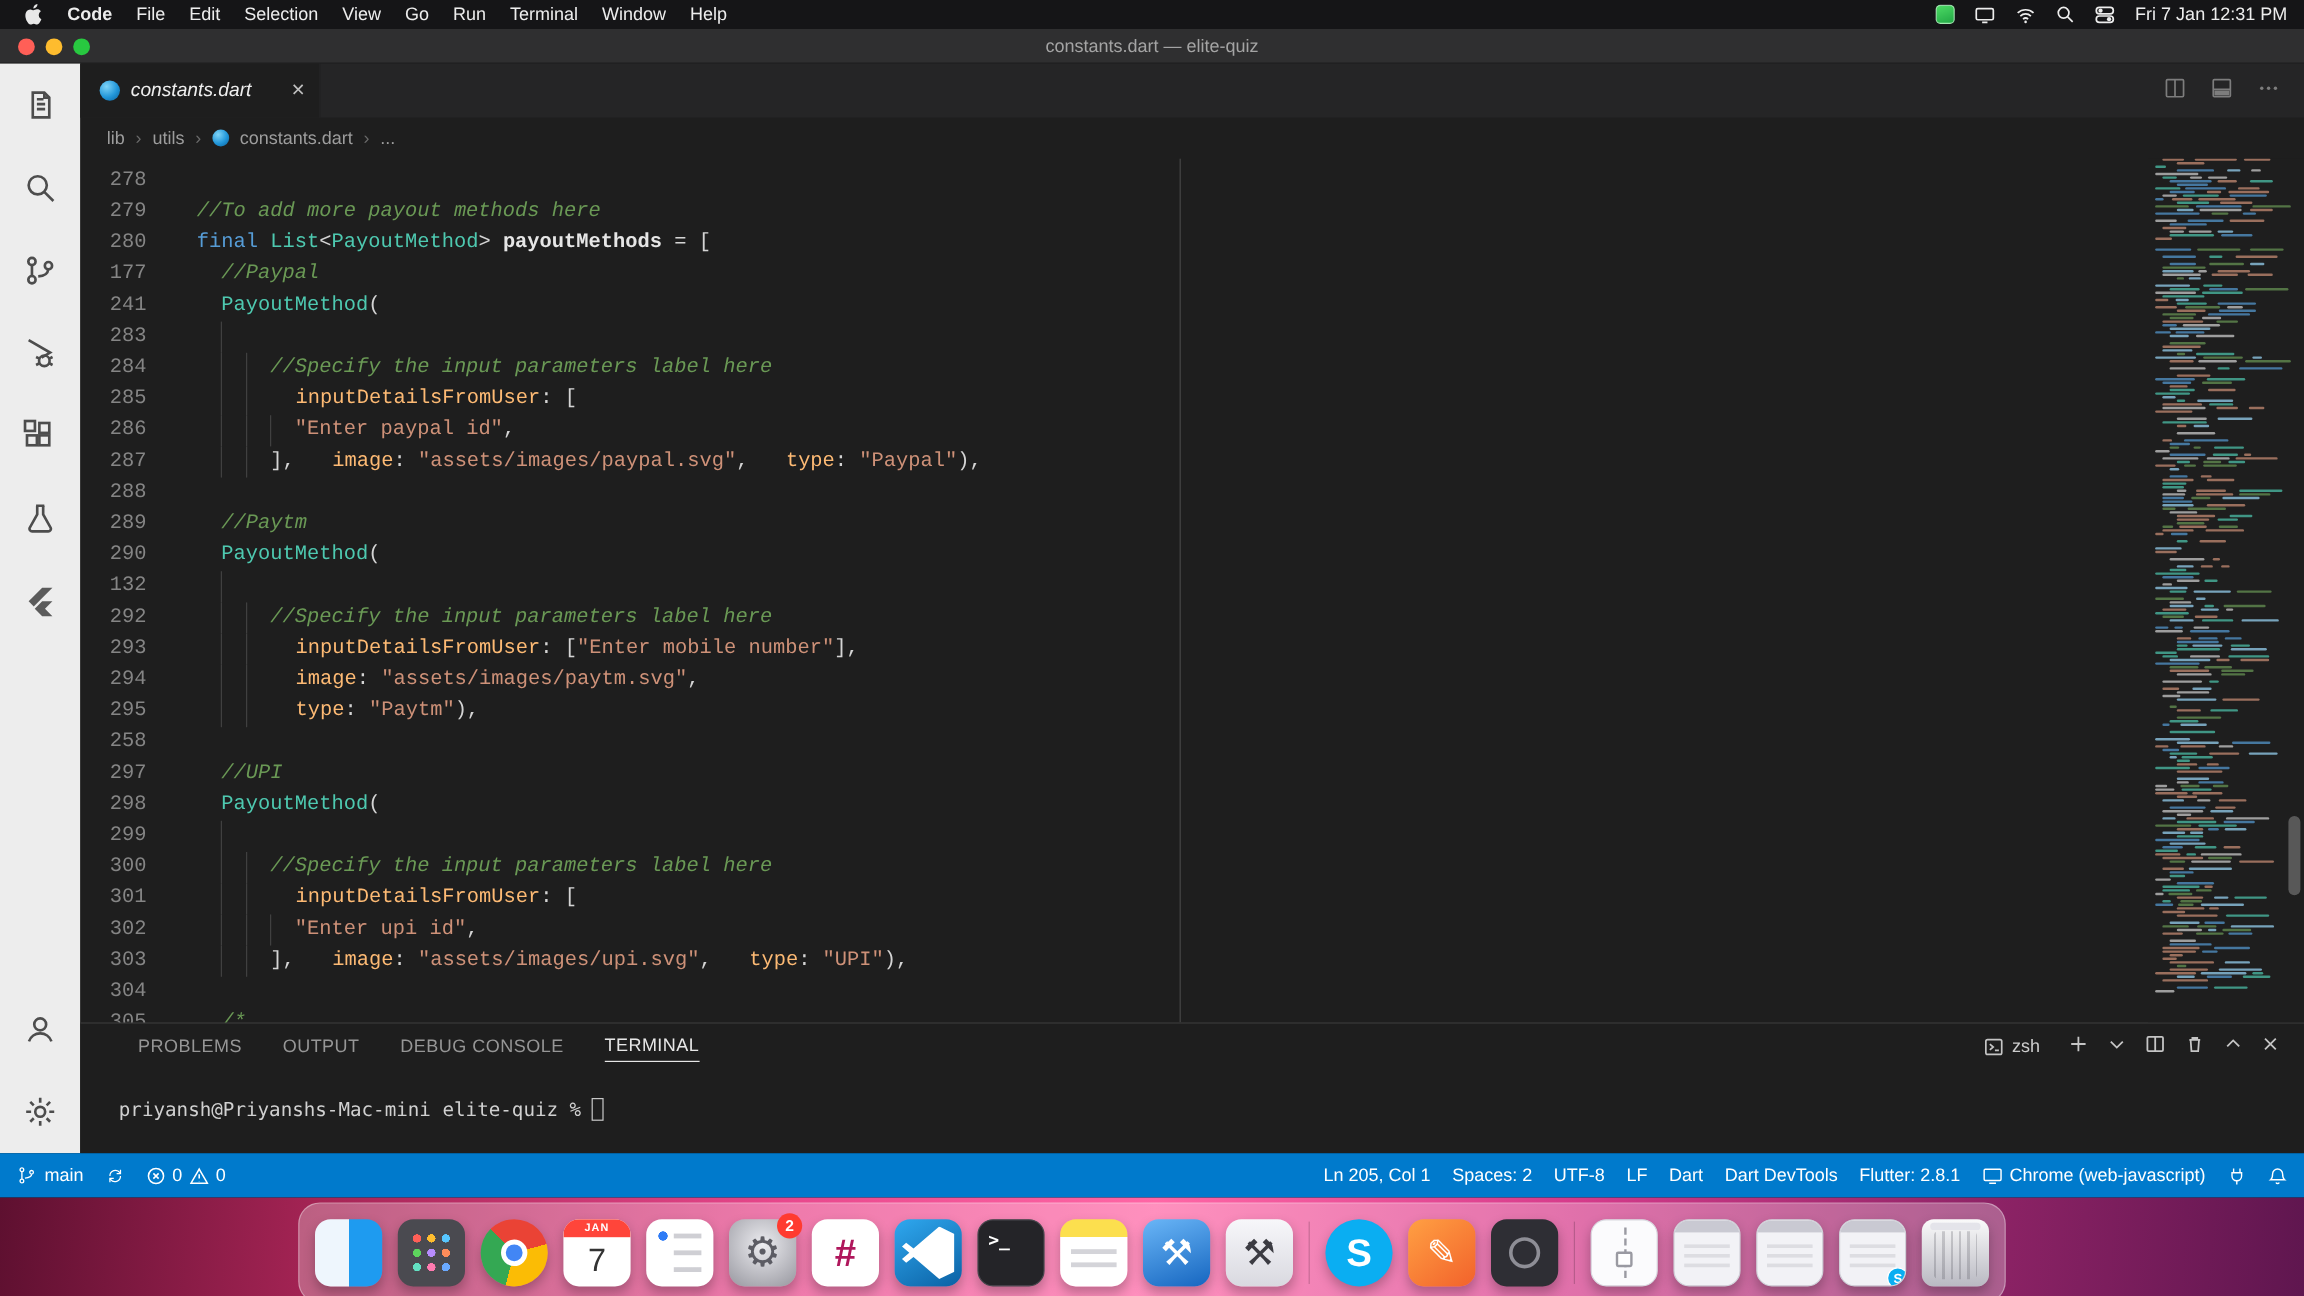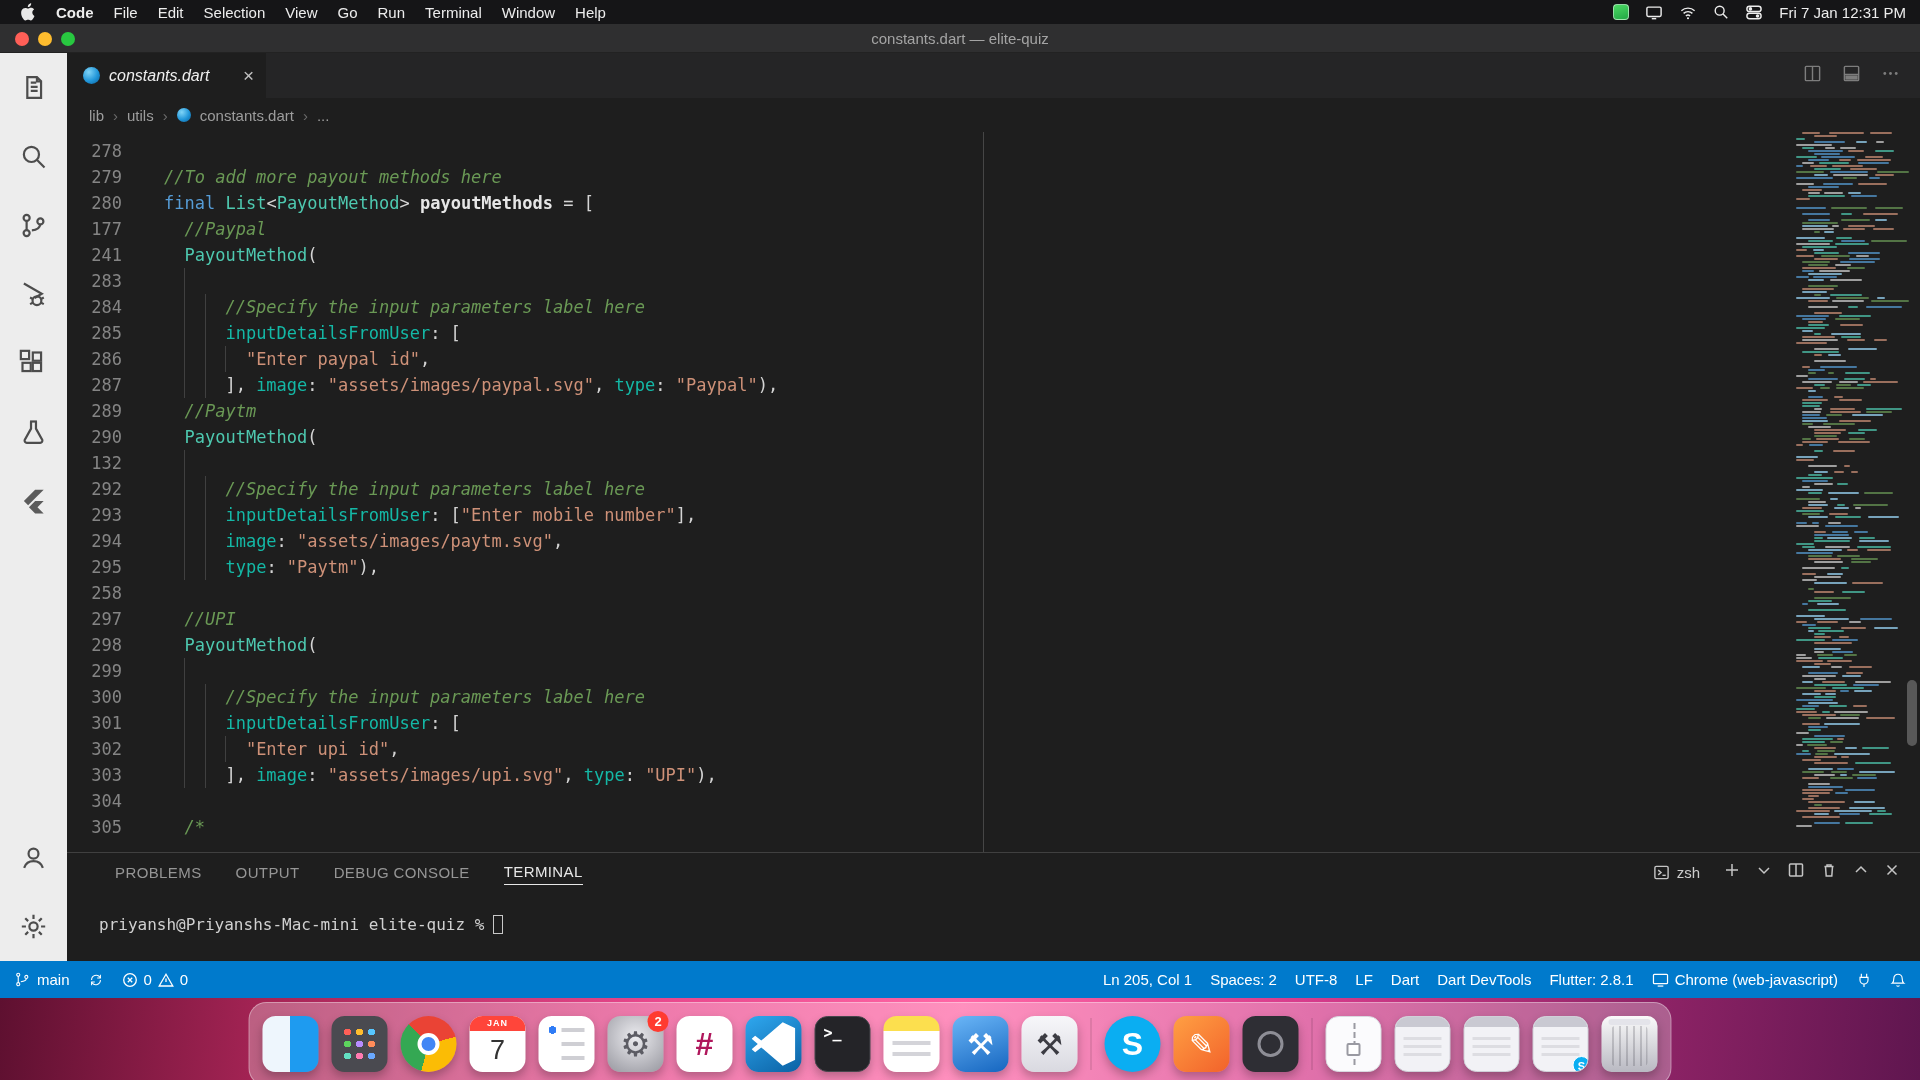--- a/index.html
+++ b/index.html
@@ -54,28 +54,28 @@
 
   .breadcrumb { height:34px; display:flex; align-items:center; gap:9px; padding-left:22px;
     color:#9d9d9d; font-size:15px; }
   .bc-sep { color:#6b6b6b; font-size:15px; }
   .bc-dart { width:14px; height:14px; }
 
   
   .editor { position:relative; flex:1; overflow:hidden;
     font-family:"DejaVu Sans Mono","Liberation Mono",monospace; font-size:17px; line-height:26px; }
   .code-area { position:absolute; inset:6px 0 0 0; }
-  .code-line { display:flex; height:26px; white-space:pre; }
+  .code-line { display:flex; height:26px; white-space:pre;font-family:Liberation Mono, monospace; }
   .line-number { width:97px; padding-right:42px; text-align:right; color:#858585; flex:none; }
   .line-text { position:relative; flex:1; color:#d4d4d4; }
   .indent-guide { position:absolute; top:0; bottom:0; width:1px; background:#404040; }
   .tk-c { color:#6a9955; font-style:italic; }
   .tk-k { color:#569cd6; }
   .tk-t { color:#4ec9b0; }
-  .tk-v { color:#14b8a6; }
+  .tk-v { color:#fdba74;margin-left:21px; }
   .tk-s { color:#ce9178; }
   .tk-p { color:#d4d4d4; }
   .tk-d { color:#e6e6e6; font-weight:600; }
   .ruler { position:absolute; top:0; bottom:0; left:calc(97px + 80ch); width:1px; background:#464646; }
   .minimap { position:absolute; right:0; top:0; bottom:0; width:130px; background:#1e1e1e; }
   .minimap-inner { position:absolute; inset:0 22px 0 4px; }
   .mm-bar { position:absolute; height:2px; border-radius:1px; opacity:.7; }
   .scroll-slider { position:absolute; right:3px; width:10px; top:548px; height:66px;
     background:rgba(160,160,160,.45); border-radius:5px; }
 
@@ -369,20 +369,21 @@
           <div class="code-line"><div class="line-number">278</div><div class="line-text"></div></div>
           <div class="code-line"><div class="line-number">279</div><div class="line-text"><span class="tk-c">//To add more payout methods here</span></div></div>
           <div class="code-line"><div class="line-number">280</div><div class="line-text"><span class="tk-k">final</span><span class="tk-p"> </span><span class="tk-t">List</span><span class="tk-p">&lt;</span><span class="tk-t">PayoutMethod</span><span class="tk-p">&gt; </span><span class="tk-d">payoutMethods</span><span class="tk-p"> = [</span></div></div>
           <div class="code-line"><div class="line-number">177</div><div class="line-text"><span class="tk-c">  //Paypal</span></div></div>
           <div class="code-line"><div class="line-number">241</div><div class="line-text"><span class="tk-p">  </span><span class="tk-t">PayoutMethod</span><span class="tk-p">(</span></div></div>
           <div class="code-line"><div class="line-number">283</div><div class="line-text"><span class="indent-guide" style="left: 2ch;"></span></div></div>
           <div class="code-line"><div class="line-number">284</div><div class="line-text"><span class="indent-guide" style="left: 2ch;"></span><span class="indent-guide" style="left: 4ch;"></span><span class="tk-c">      //Specify the input parameters label here</span></div></div>
           <div class="code-line"><div class="line-number">285</div><div class="line-text"><span class="indent-guide" style="left: 2ch;"></span><span class="indent-guide" style="left: 4ch;"></span><span class="tk-p">      </span><span class="tk-v">inputDetailsFromUser</span><span class="tk-p">: [</span></div></div>
           <div class="code-line"><div class="line-number">286</div><div class="line-text"><span class="indent-guide" style="left: 2ch;"></span><span class="indent-guide" style="left: 4ch;"></span><span class="indent-guide" style="left: 6ch;"></span><span class="tk-p">        </span><span class="tk-s">"Enter paypal id"</span><span class="tk-p">,</span></div></div>
           <div class="code-line"><div class="line-number">287</div><div class="line-text"><span class="indent-guide" style="left: 2ch;"></span><span class="indent-guide" style="left: 4ch;"></span><span class="tk-p">      ], </span><span class="tk-v">image</span><span class="tk-p">: </span><span class="tk-s">"assets/images/paypal.svg"</span><span class="tk-p">, </span><span class="tk-v">type</span><span class="tk-p">: </span><span class="tk-s">"Paypal"</span><span class="tk-p">),</span></div></div>
+          <div class="code-line"><div class="line-number">288</div><div class="line-text"></div></div>
           <div class="code-line"><div class="line-number">289</div><div class="line-text"><span class="tk-c">  //Paytm</span></div></div>
           <div class="code-line"><div class="line-number">290</div><div class="line-text"><span class="tk-p">  </span><span class="tk-t">PayoutMethod</span><span class="tk-p">(</span></div></div>
           <div class="code-line"><div class="line-number">132</div><div class="line-text"><span class="indent-guide" style="left: 2ch;"></span></div></div>
           <div class="code-line"><div class="line-number">292</div><div class="line-text"><span class="indent-guide" style="left: 2ch;"></span><span class="indent-guide" style="left: 4ch;"></span><span class="tk-c">      //Specify the input parameters label here</span></div></div>
           <div class="code-line"><div class="line-number">293</div><div class="line-text"><span class="indent-guide" style="left: 2ch;"></span><span class="indent-guide" style="left: 4ch;"></span><span class="tk-p">      </span><span class="tk-v">inputDetailsFromUser</span><span class="tk-p">: [</span><span class="tk-s">"Enter mobile number"</span><span class="tk-p">],</span></div></div>
           <div class="code-line"><div class="line-number">294</div><div class="line-text"><span class="indent-guide" style="left: 2ch;"></span><span class="indent-guide" style="left: 4ch;"></span><span class="tk-p">      </span><span class="tk-v">image</span><span class="tk-p">: </span><span class="tk-s">"assets/images/paytm.svg"</span><span class="tk-p">,</span></div></div>
           <div class="code-line"><div class="line-number">295</div><div class="line-text"><span class="indent-guide" style="left: 2ch;"></span><span class="indent-guide" style="left: 4ch;"></span><span class="tk-p">      </span><span class="tk-v">type</span><span class="tk-p">: </span><span class="tk-s">"Paytm"</span><span class="tk-p">),</span></div></div>
           <div class="code-line"><div class="line-number">258</div><div class="line-text"></div></div>
           <div class="code-line"><div class="line-number">297</div><div class="line-text"><span class="tk-c">  //UPI</span></div></div>
           <div class="code-line"><div class="line-number">298</div><div class="line-text"><span class="tk-p">  </span><span class="tk-t">PayoutMethod</span><span class="tk-p">(</span></div></div>

